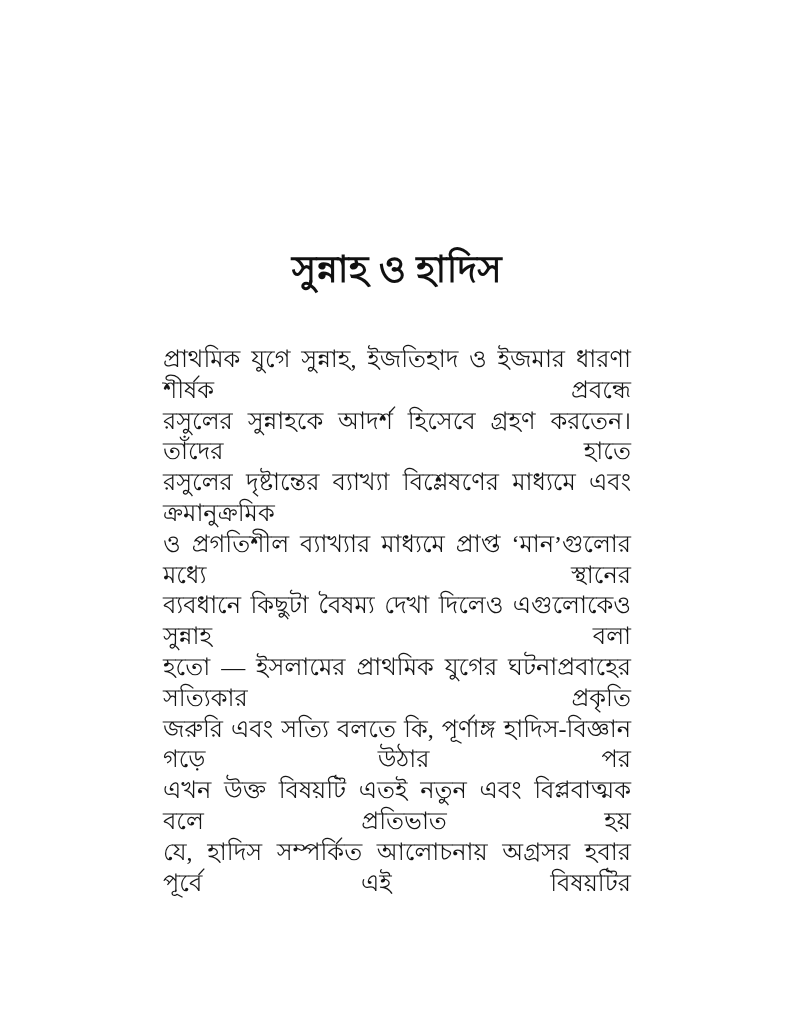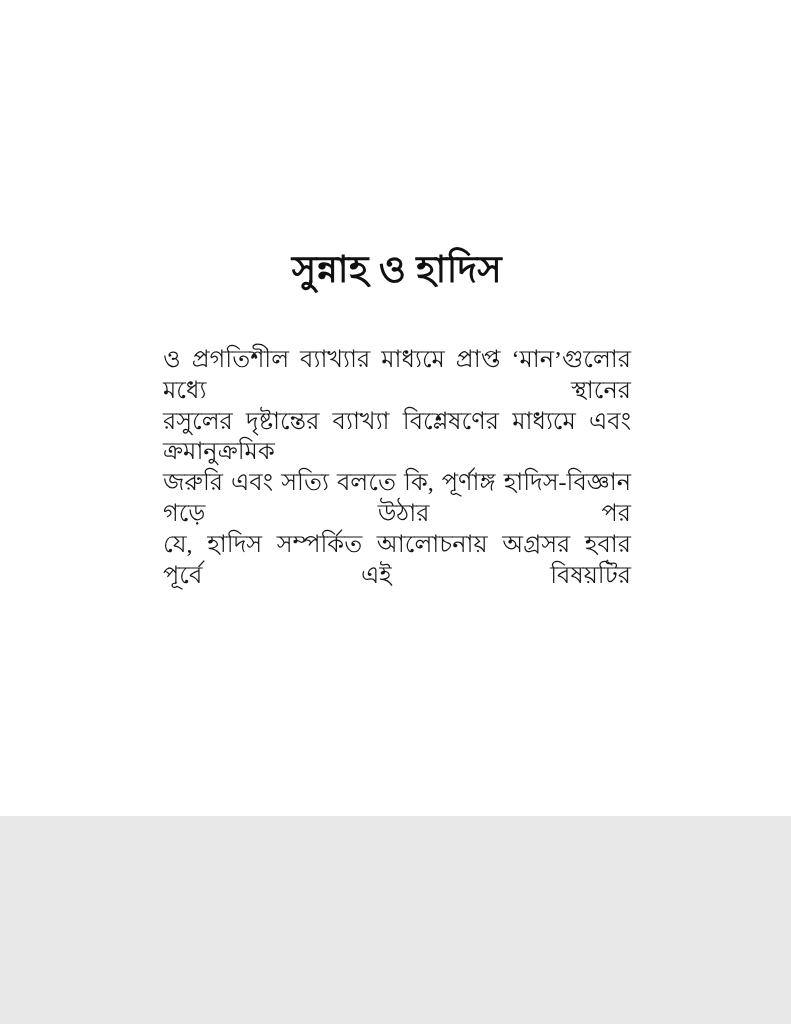--- a/index.html
+++ b/index.html
@@ -3,21 +3,21 @@
 <meta charset="utf-8">
 <style>
   html, body {
     margin: 0;
     padding: 0;
     background: #e8e8e8;
   }
   .page {
     position: relative;
     width: 791px;
-    height: 816px;
+    height: 1024px;
     margin: 0 auto;
     background: #ffffff;
     color: #141414;
     font-family: "Liberation Serif", "DejaVu Serif", serif;
     overflow: hidden;
   }
   .title {
     position: absolute;
     top: 240px;
     left: 163px;
@@ -48,21 +48,26 @@
 </head>
 <body>
 
 <div class="page">
 
   <h1 class="title">সুন্নাহ ও হাদিস</h1>
 
   <div class="body-text">
 
     <div class="para">
+      <div class="line">প্রাথমিক যুগে সুন্নাহ, ইজতিহাদ ও ইজমার ধারণা শীর্ষক প্রবন্ধে</div>
+      <div class="line">রসুলের সুন্নাহকে আদর্শ হিসেবে গ্রহণ করতেন। তাঁদের হাতে</div>
+      <div class="line">রসুলের দৃষ্টান্তের ব্যাখ্যা বিশ্লেষণের মাধ্যমে এবং ক্রমানুক্রমিক</div>
       <div class="line">ও প্রগতিশীল ব্যাখ্যার মাধ্যমে প্রাপ্ত ‘মান’গুলোর মধ্যে স্থানের</div>
-      <div class="line">রসুলের দৃষ্টান্তের ব্যাখ্যা বিশ্লেষণের মাধ্যমে এবং ক্রমানুক্রমিক</div>
+      <div class="line">ব্যবধানে কিছুটা বৈষম্য দেখা দিলেও এগুলোকেও সুন্নাহ বলা</div>
+      <div class="line">হতো — ইসলামের প্রাথমিক যুগের ঘটনাপ্রবাহের সত্যিকার প্রকৃতি</div>
       <div class="line">জরুরি এবং সত্যি বলতে কি, পূর্ণাঙ্গ হাদিস-বিজ্ঞান গড়ে উঠার পর</div>
+      <div class="line">এখন উক্ত বিষয়টি এতই নতুন এবং বিপ্লবাত্মক বলে প্রতিভাত হয়</div>
       <div class="line">যে, হাদিস সম্পর্কিত আলোচনায় অগ্রসর হবার পূর্বে এই বিষয়টির</div>
 
     </div>
 
   </div>
 </div>
 
 </body></html>

